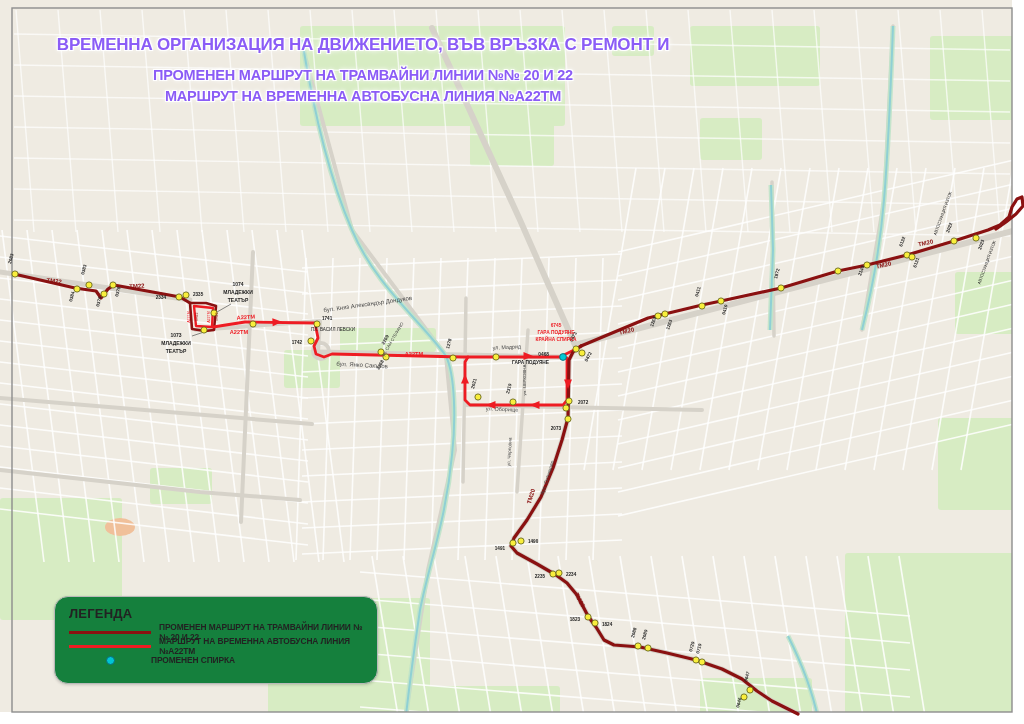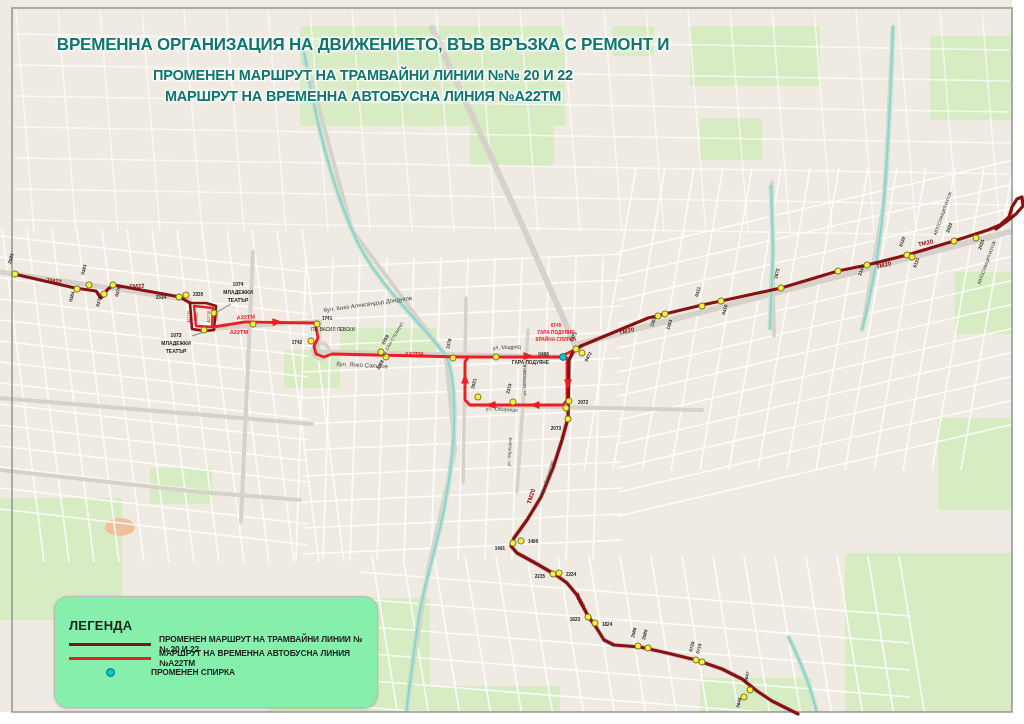--- a/index.html
+++ b/index.html
@@ -1,27 +1,27 @@
 <!DOCTYPE html>
 <html><head>
 <meta charset="utf-8">
 <style>
   html,body{margin:0;padding:0;background:#fff;}
   #stage{position:relative;width:1024px;height:724px;overflow:hidden;
          font-family:"Liberation Sans",sans-serif;background:#efebe2;}
   #map-svg{position:absolute;left:0;top:0;}
   .title-block{position:absolute;left:18px;top:33px;width:690px;text-align:center;
-    color:#0f766e;font-weight:bold;pointer-events:none;
+    color:#8b5cf6;font-weight:bold;pointer-events:none;
     text-shadow:-1px -1px 0 #fff,1px -1px 0 #fff,-1px 1px 0 #fff,1px 1px 0 #fff,0 0 4px #fff,0 0 6px #fff;}
   .t-line{font-size:17px;line-height:23px;letter-spacing:-0.2px;}
   .sub-block{margin-top:9px;}
   .s-line{font-size:14.5px;line-height:21px;letter-spacing:-0.2px;}
-  .legend{position:absolute;left:54px;top:596px;width:324px;height:112px;background:#86efac;
+  .legend{position:absolute;left:54px;top:596px;width:324px;height:88px;background:#15803d;
     border:1px solid #b9b9b9;border-radius:14px;box-shadow:0 1px 3px rgba(0,0,0,.18);
-    padding:21px 12px 6px 14px;box-sizing:border-box;color:#222;}
+    padding:9px 12px 6px 14px;box-sizing:border-box;color:#222;}
   .legend-title{font-size:13px;font-weight:bold;margin:0 0 4px 0;letter-spacing:.2px;}
   .lg-row{display:flex;align-items:center;height:14px;}
   .lg-swatch{width:82px;height:3px;margin-right:8px;flex:0 0 82px;}
   .lg-dot-wrap{width:82px;flex:0 0 82px;display:flex;justify-content:center;}
   .lg-dot{width:7px;height:7px;border-radius:50%;border:1px solid #6d6d28;}
   .lg-label{font-size:8.4px;font-weight:bold;letter-spacing:-0.1px;}
 </style>
 </head>
 <body>
 

